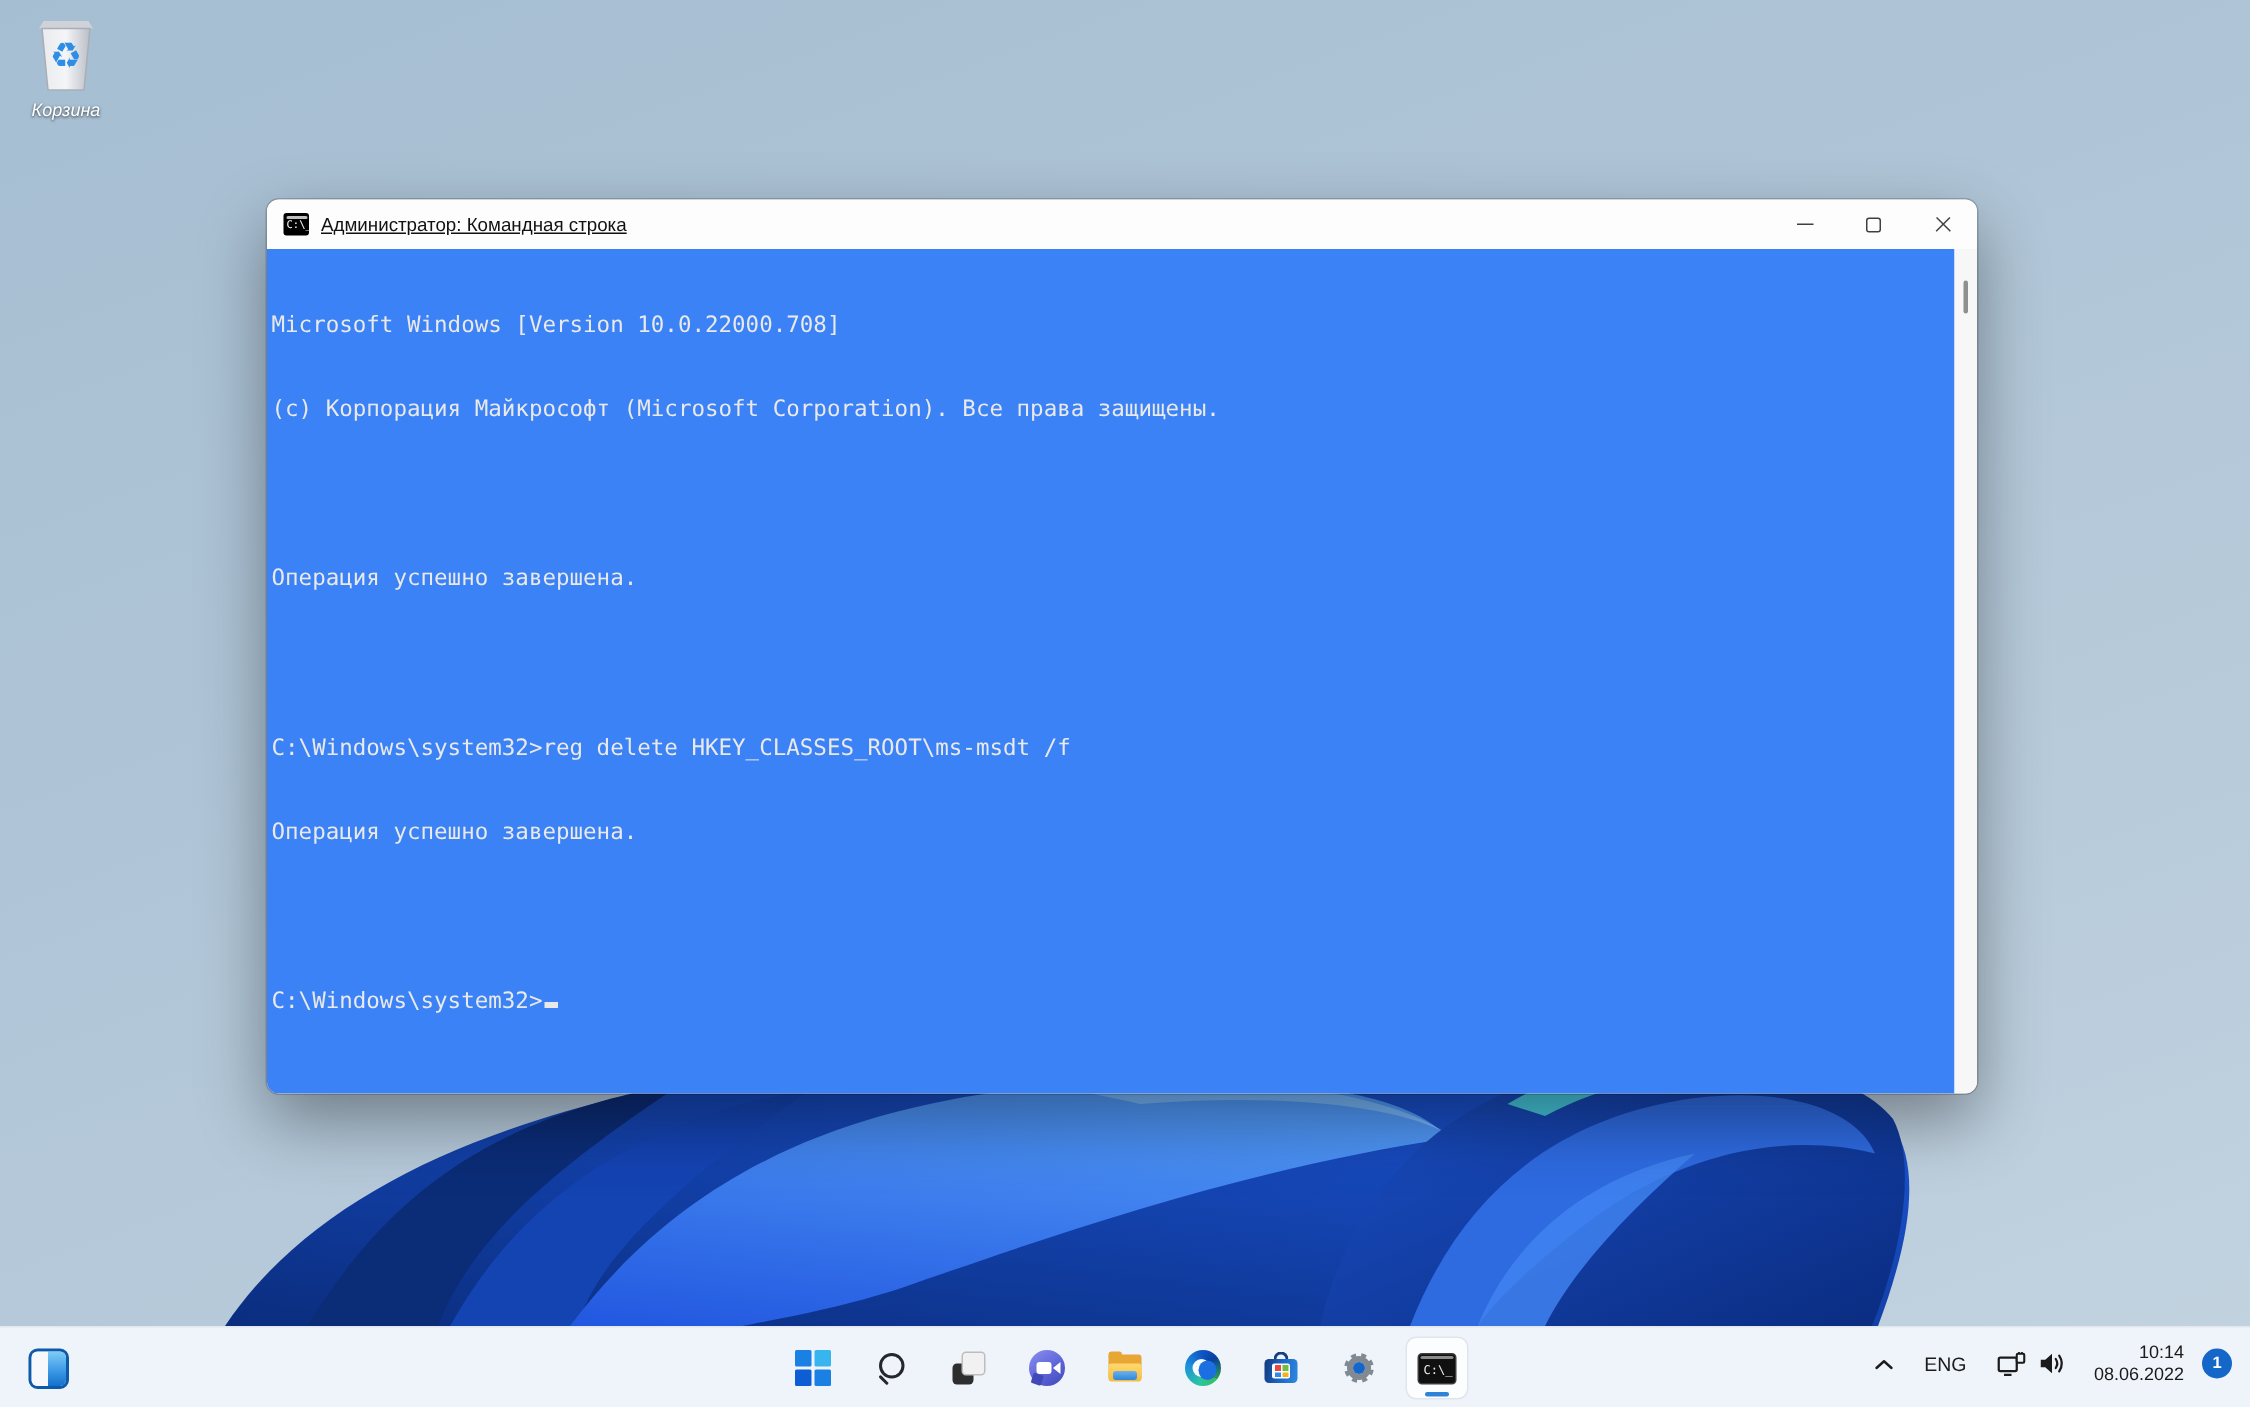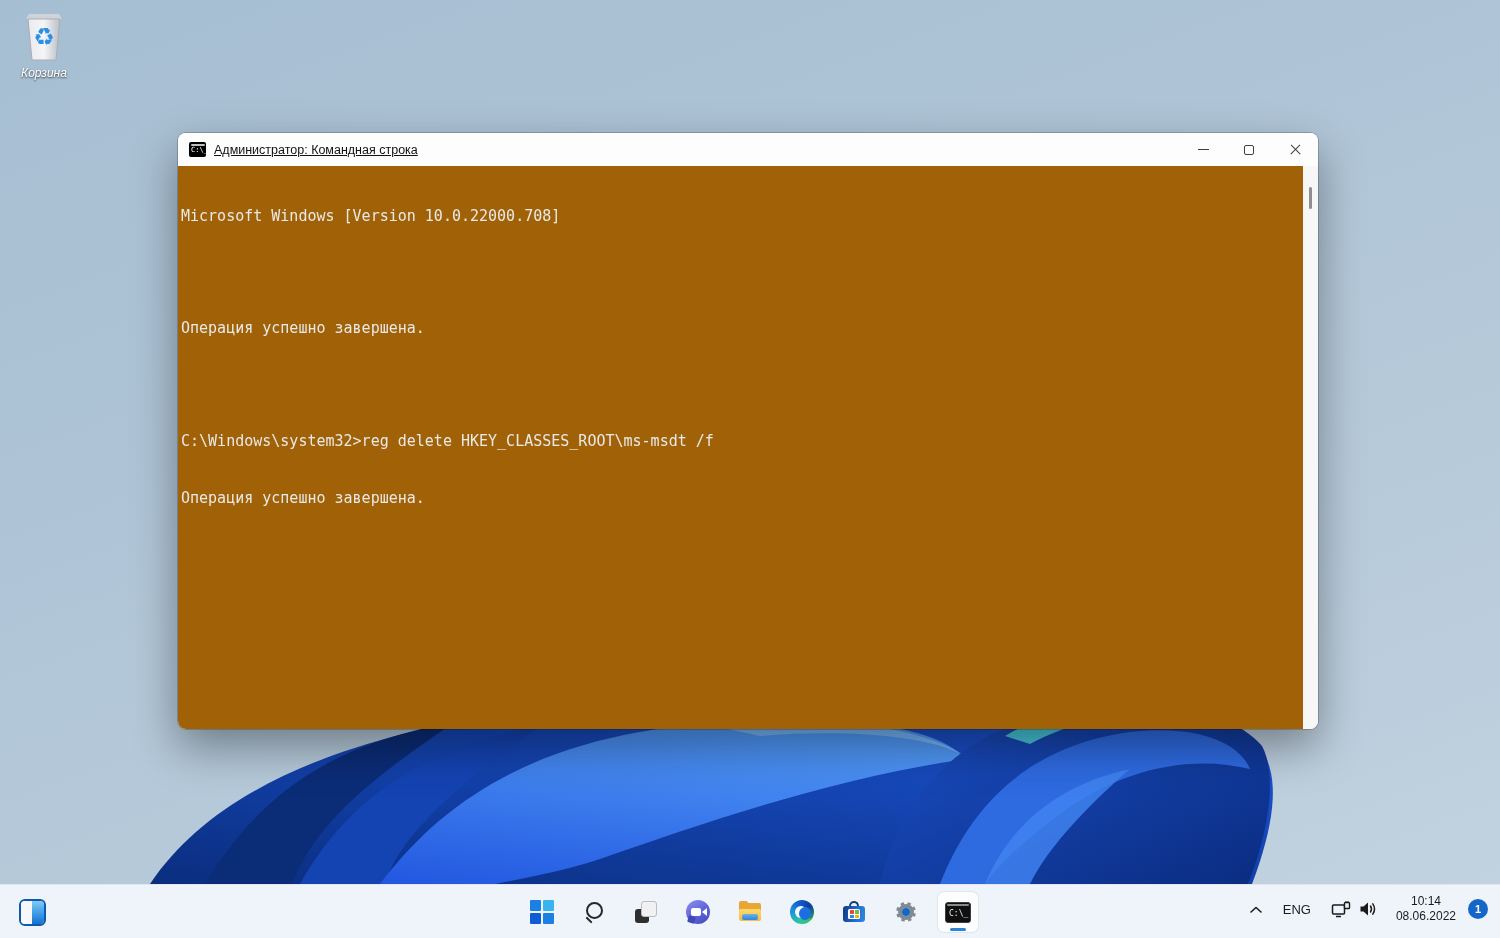--- a/index.html
+++ b/index.html
@@ -25,21 +25,21 @@
   .title-text { font-size:12.5px; color:#111;text-decoration:underline; }
   .caption-btns { margin-left:auto; display:flex; height:100%; }
   .cap-btn { width:46px; height:33px; display:flex; align-items:center; justify-content:center; position:relative; }
   .gl-min { width:11px; height:1.4px; background:#404040; }
   .gl-max { width:10px; height:10px; border:1.4px solid #404040; border-radius:2px; }
   .gl-close { position:relative; width:13px; height:13px; }
   .gl-close::before,.gl-close::after { content:""; position:absolute; left:0; top:6px; width:13px; height:1.4px; background:#404040; }
   .gl-close::before { transform:rotate(45deg); } .gl-close::after { transform:rotate(-45deg); }
 
   .win-body { display:flex; height:563px; }
-  .console { flex:1; background:#a16207; color:#e9e9e9; font-family:"DejaVu Sans Mono",monospace;
+  .console { flex:1; background:#3b82f6; color:#e9e9e9; font-family:"DejaVu Sans Mono",monospace;
              font-size:15px; line-height:18.8px; padding:3px 0 0 3px; white-space:pre; }
   .cline { height:18.8px; }
   .cursor { display:inline-block; width:9px; height:3.5px; background:#e9e9e9; margin-left:1px; }
   .vscroll { width:15px; background:#f7f7f7; position:relative; }
   .vthumb { position:absolute; top:21px; left:6px; width:3px; height:22px; background:#8f8f8f; border-radius:2px; }
 
   
   .taskbar { position:absolute; left:0; bottom:0; width:1500px; height:54px; background:#eff3fa; border-top:1px solid rgba(0,0,0,.05); }
   .tb-btn { position:relative; width:40px; height:40px; border-radius:6px; display:flex; align-items:center; justify-content:center; }
   .tb-btn.active { background:#fbfdfe; box-shadow:0 0 0 1px rgba(0,0,0,.06); }
@@ -88,21 +88,21 @@
   .ic-cmd { position:relative; width:26px; height:21px; background:#101010; border:1px solid #3c3c3c; border-radius:3px; }
   .ic-cmd .bar { position:absolute; top:1px; left:1px; right:1px; height:2.5px; background:#8a8a8a; border-radius:1px; }
   .ic-cmd .txt { position:absolute; left:3px; top:6px; color:#eee; font-family:"DejaVu Sans Mono",monospace; font-size:8px; line-height:10px; }
   
   .ic-widgets { width:27px; height:27px; border-radius:6px; border:2.5px solid #0d59aa; overflow:hidden; display:flex; }
   .ic-widgets .wl { width:50%; background:#f6f8fb; }
   .ic-widgets .wr { width:50%; background:linear-gradient(#7ecbf6 0%,#3e9ae6 55%,#1470cc 100%); }
   
   .tray-btn { height:40px; border-radius:6px; display:flex; align-items:center; justify-content:center; padding:0 6px; gap:8px; }
   .tray-lang { font-size:13px; color:#1b1b1b; padding:0 10px; }
-  .tray-clock { font-size:12px; line-height:15px; color:#1b1b1b; padding:0 8px; }
+  .tray-clock { text-align:right; font-size:12px; line-height:15px; color:#1b1b1b; padding:0 8px; }
   .badge { width:20px; height:20px; border-radius:50%; background:#1467c8; color:#fff; font-size:11px; font-weight:bold; display:flex; align-items:center; justify-content:center; margin-right:4px; }
 </style>
 </head>
 <body>
 
 <div class="desktop">
   <svg class="bloom" viewBox="0 0 1500 200" preserveAspectRatio="none">
     <defs>
       <linearGradient id="g1" x1="0" y1="1" x2="0.75" y2="0">
         <stop offset="0" stop-color="#0a2d7e"></stop>
@@ -158,26 +158,28 @@
             <span class="gl-max"></span>
           </button>
         <button class="cap-btn">
             <span class="gl-close"></span>
           </button>
       </span>
     </div>
     <div class="win-body">
       <div class="console">
         <div class="cline">Microsoft Windows [Version 10.0.22000.708]</div>
+        <div class="cline">(c) Корпорация Майкрософт (Microsoft Corporation). Все права защищены.</div>
         <div class="cline"></div>
         <div class="cline">Операция успешно завершена.</div>
         <div class="cline"></div>
         <div class="cline">C:\Windows\system32&gt;reg delete HKEY_CLASSES_ROOT\ms-msdt /f</div>
         <div class="cline">Операция успешно завершена.</div>
         <div class="cline"></div>
+        <div class="cline"><span>C:\Windows\system32&gt;</span><span class="cursor"></span></div>
       </div>
       <div class="vscroll">
         <div class="vthumb"></div>
       </div>
     </div>
   </div>
 
   <div class="taskbar">
     <div class="tb-left">
       <button class="tb-btn">

